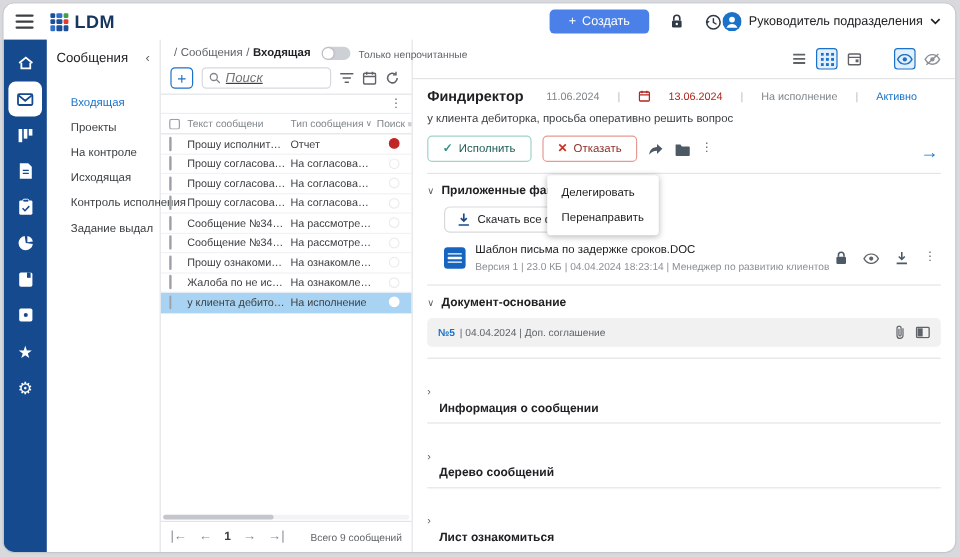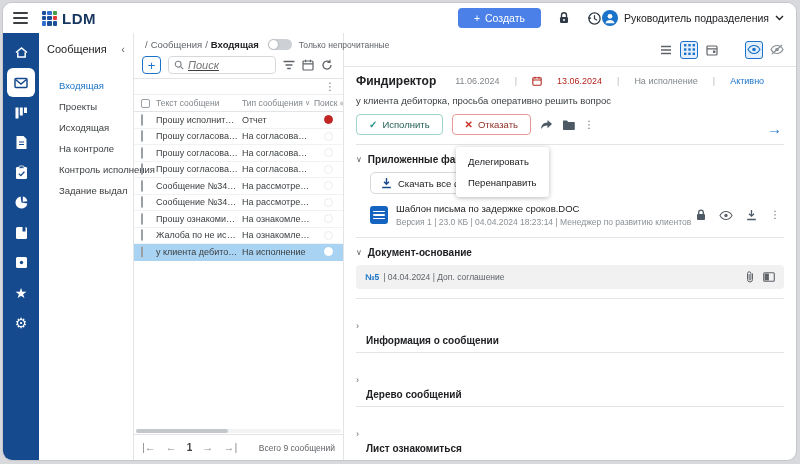--- a/index.html
+++ b/index.html
@@ -244,23 +244,23 @@
       <div class="sidebar-head">
         <span class="sidebar-title">Сообщения</span>
         <span class="sidebar-collapse">‹</span>
       </div>
       <ul class="sidebar-list">
 
           <li class="active">Входящая</li>
 
           <li>Проекты</li>
 
+          <li>На контроле</li>
+
           <li>Исходящая</li>
-
-          <li>На контроле</li>
 
           <li>Контроль исполнения</li>
 
           <li>Задание выдал</li>
         </ul>
     </div>
 
     <div class="list-panel">
       <div class="list-top">
         <div class="crumb-row">

